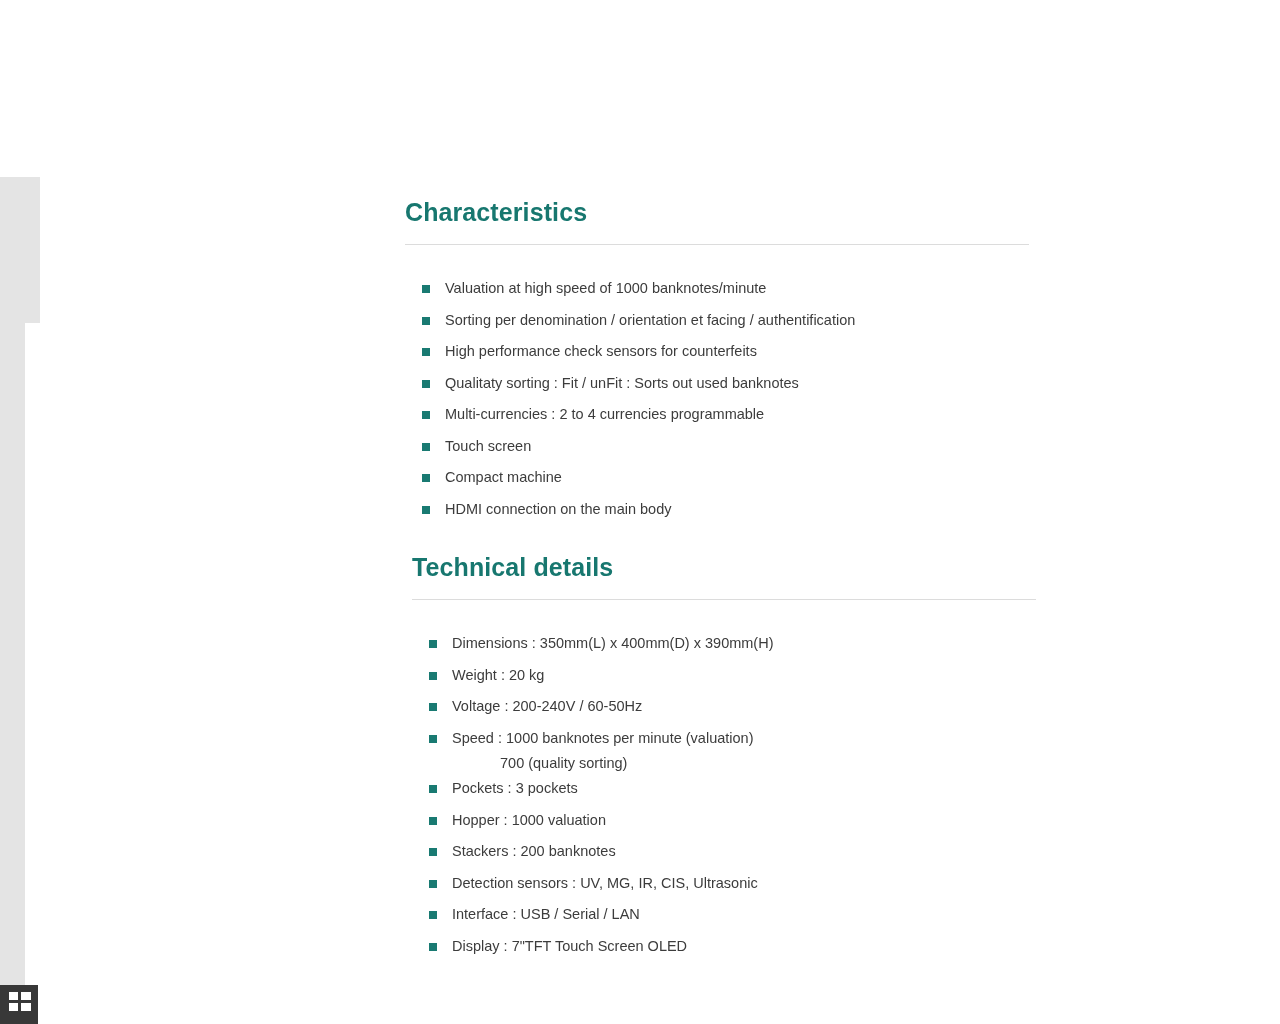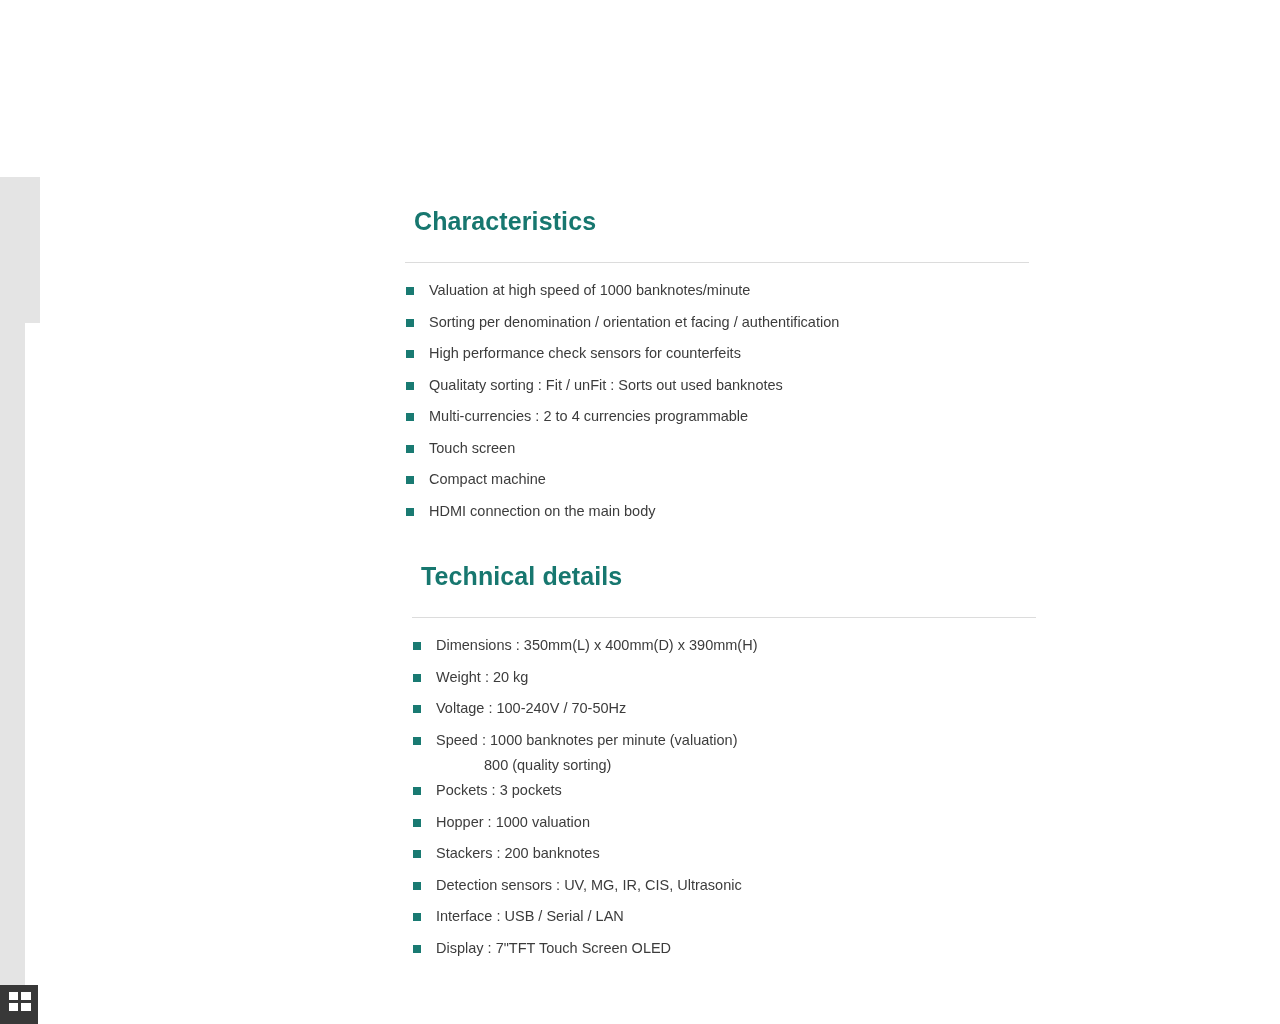--- a/index.html
+++ b/index.html
@@ -55,34 +55,34 @@
     left: 405px;
     top: 0;
     width: 624px;
   }
 
   .section-heading {
     color: #17776f;
     font-size: 25px;
     font-weight: bold;
     letter-spacing: 0.1px;
-    margin: 9px;
+    margin: 0;
     padding: 0;
   }
 
   .rule {
     height: 1px;
     background: #dcdcdc;
     width: 624px;
     margin: 0;
   }
 
   .bullet-list {
     list-style: none;
-    margin: 0;
+    margin: 16px;
     padding: 0;
   }
   .bullet-item {
     position: relative;
     padding-left: 24px;
     color: #3c3c3c;
     font-size: 14.5px;
     line-height: 31.5px;
     white-space: nowrap;
   }
@@ -172,27 +172,27 @@
       <li class="bullet-item">
         <span class="sq"></span>
         <span>Dimensions : 350mm(L) x 400mm(D) x 390mm(H)</span>
       </li>
       <li class="bullet-item">
         <span class="sq"></span>
         <span>Weight : 20 kg</span>
       </li>
       <li class="bullet-item">
         <span class="sq"></span>
-        <span>Voltage : 100-240V / 70-50Hz</span>
+        <span>Voltage : 200-240V / 60-50Hz</span>
       </li>
       <li class="bullet-item">
         <span class="sq"></span>
         <span>Speed : 1000 banknotes per minute (valuation)</span>
       </li>
-      <li class="cont-line">800 (quality sorting)</li>
+      <li class="cont-line">700 (quality sorting)</li>
       <li class="bullet-item">
         <span class="sq"></span>
         <span>Pockets : 3 pockets</span>
       </li>
       <li class="bullet-item">
         <span class="sq"></span>
         <span>Hopper : 1000 valuation</span>
       </li>
       <li class="bullet-item">
         <span class="sq"></span>

